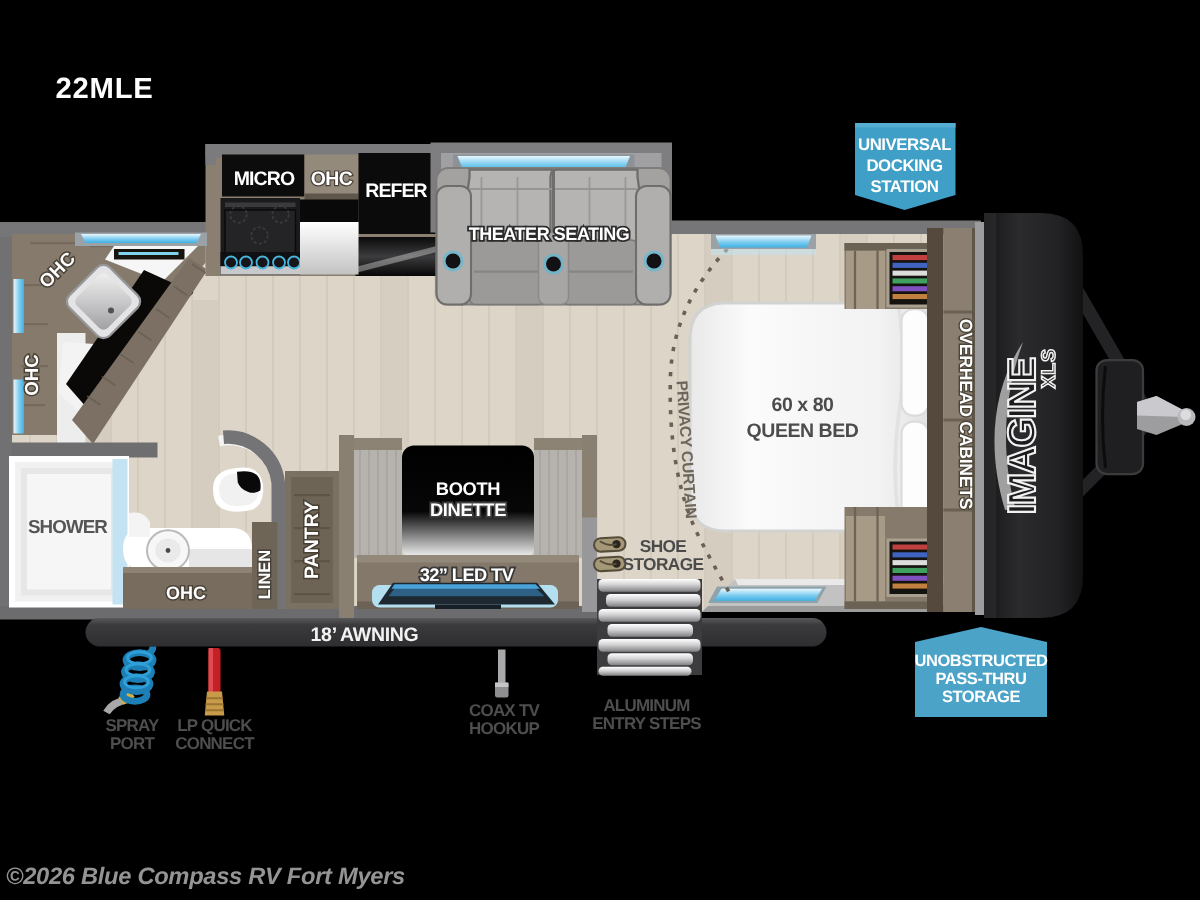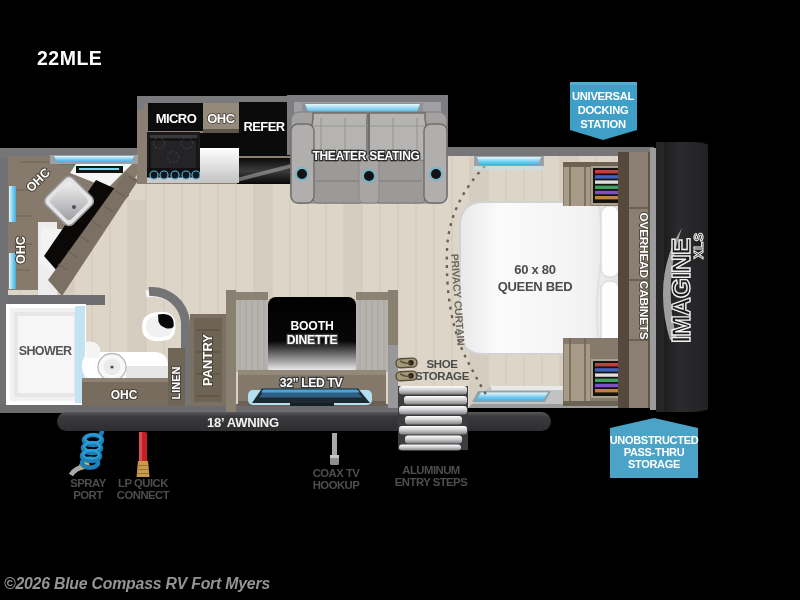--- a/index.html
+++ b/index.html
@@ -1,16 +1,16 @@
 <!DOCTYPE html>
 <html><head>
 <meta charset="utf-8">
 <style>
   html,body{margin:0;padding:0;background:#000;}
-  #stage{position:relative;width:708px;height:600px;background:#000;overflow:hidden;}
+  #stage{position:relative;width:800px;height:600px;background:#000;overflow:hidden;}
   svg text{font-family:"Liberation Sans", sans-serif;}
 </style>
 </head>
 <body>
 <div id="stage">
 <svg width="800" height="600" viewBox="0 0 800 600" xmlns="http://www.w3.org/2000/svg">
 <defs>
   <linearGradient id="winH" x1="0" y1="0" x2="0" y2="1">
     <stop offset="0" stop-color="#e8f7fd"></stop>
           <stop offset="0.55" stop-color="#7ecdf0"></stop>

